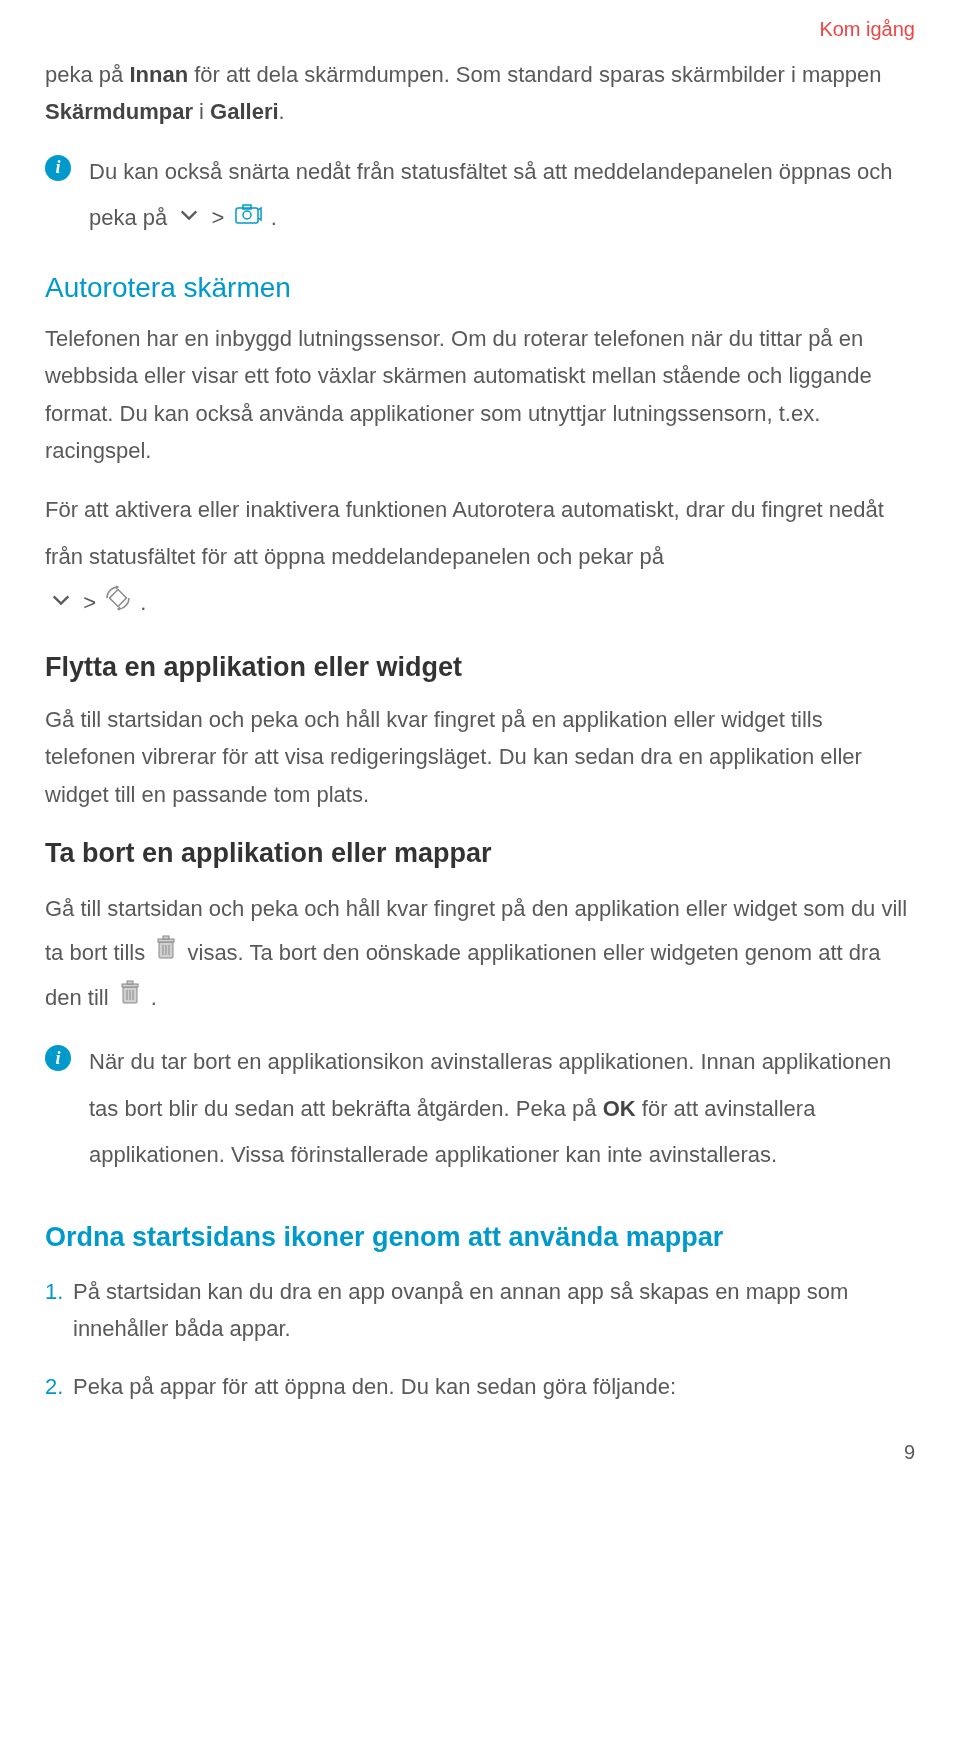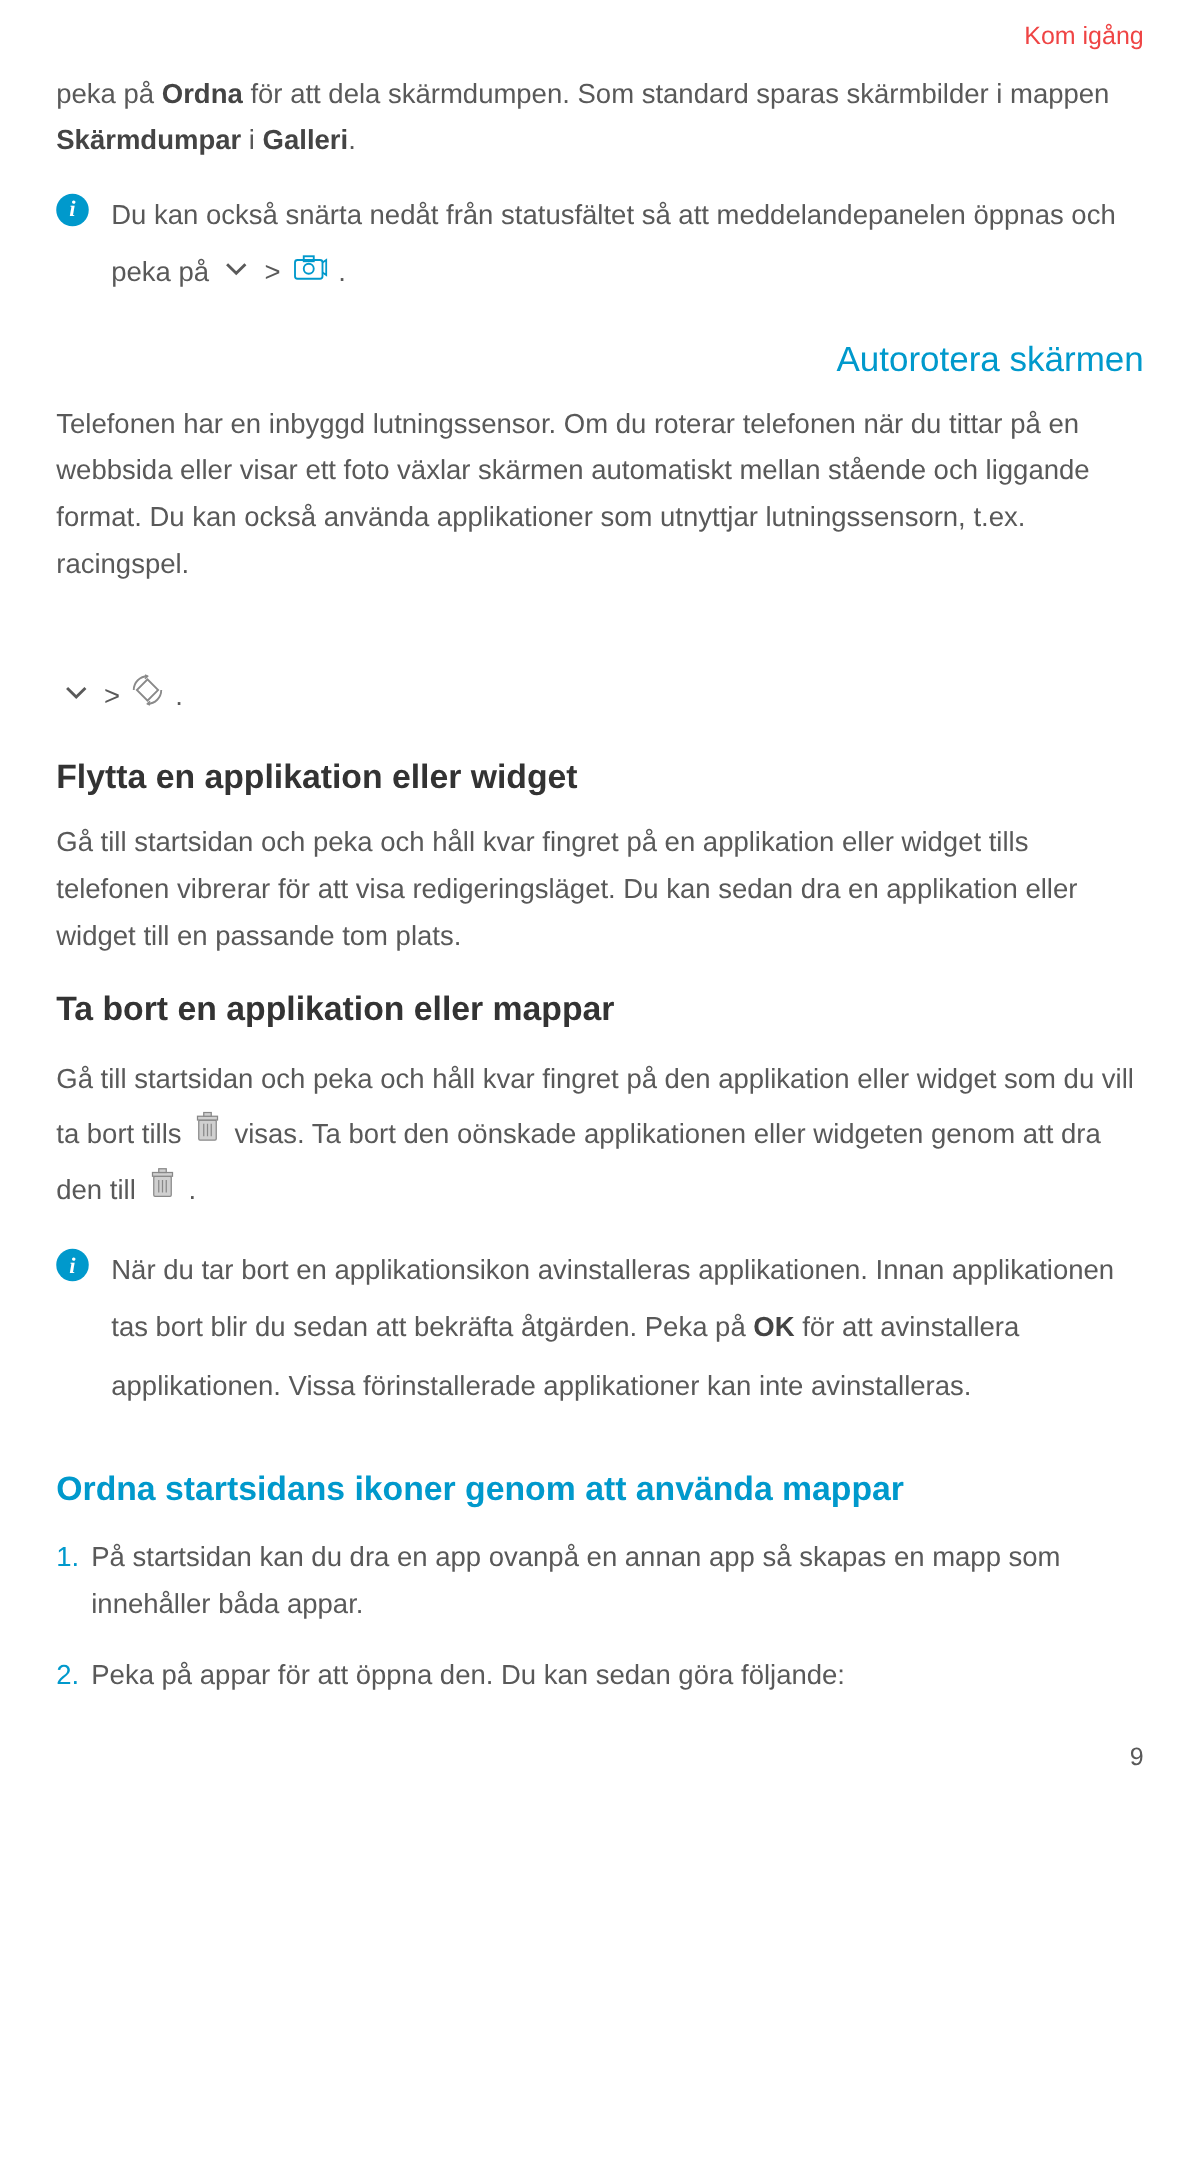--- a/index.html
+++ b/index.html
@@ -40,21 +40,20 @@
   margin-top: 6px;
   margin-right: 18px;
 }
 .info-text { flex: 1; line-height: 2.1; }
 .h2 {
   color: #0099cc;
   font-size: 28px;
   font-weight: 400;
   margin-top: 10px;
   margin-bottom: 8px;
-  text-align: right;
 }
 .h3 {
   color: #333;
   font-size: 27px;
   font-weight: 600;
   margin-top: 16px;
   margin-bottom: 10px;
 }
 .h3blue {
   color: #0099cc;
@@ -92,21 +91,21 @@
   color: #595959;
   margin-top: 30px;
 }
 </style>
 </head>
 <body>
 
 <div class="header-right">Kom igång</div>
 
 <p class="para">
-  <span>peka på </span><span class="bold">Ordna</span><span> för att dela skärmdumpen. Som standard sparas skärmbilder i mappen </span><span class="bold">Skärmdumpar</span><span> i </span><span class="bold">Galleri</span><span>.</span>
+  <span>peka på </span><span class="bold">Innan</span><span> för att dela skärmdumpen. Som standard sparas skärmbilder i mappen </span><span class="bold">Skärmdumpar</span><span> i </span><span class="bold">Galleri</span><span>.</span>
 </p>
 
 <div class="info-row">
   <span class="info-badge">i</span>
   <div class="info-text">
     <span>Du kan också snärta nedåt från statusfältet så att meddelandepanelen öppnas och peka på </span>
     <span class="inline-icon icon-chevron">
       <svg viewBox="0 0 24 24">
           <path d="M4 8 L12 16 L20 8" fill="none" stroke="#5a5a5a" stroke-width="2.5"></path>
         </svg>
@@ -122,21 +121,21 @@
     </span>
     <span>.</span>
   </div>
 </div>
 
 <h2 class="h2">Autorotera skärmen</h2>
 
 <p class="para">Telefonen har en inbyggd lutningssensor. Om du roterar telefonen när du tittar på en webbsida eller visar ett foto växlar skärmen automatiskt mellan stående och liggande format. Du kan också använda applikationer som utnyttjar lutningssensorn, t.ex. racingspel.</p>
 
 <p class="para" style="line-height:2.1;">
-  <br>
+  <span>För att aktivera eller inaktivera funktionen Autorotera automatiskt, drar du fingret nedåt från statusfältet för att öppna meddelandepanelen och pekar på </span><br>
   <span class="inline-icon icon-chevron">
     <svg viewBox="0 0 24 24">
         <path d="M4 8 L12 16 L20 8" fill="none" stroke="#5a5a5a" stroke-width="2.5"></path>
       </svg>
   </span>
   <span> &gt; </span>
   <span class="inline-icon icon-rotate">
     <svg viewBox="0 0 26 26">
         <rect x="7" y="7" width="12" height="12" fill="none" stroke="#8a8a8a" stroke-width="1.5" transform="rotate(45 13 13)"></rect>
         <path d="M2 13 A11 11 0 0 1 13 2" fill="none" stroke="#8a8a8a" stroke-width="1.5"></path>

